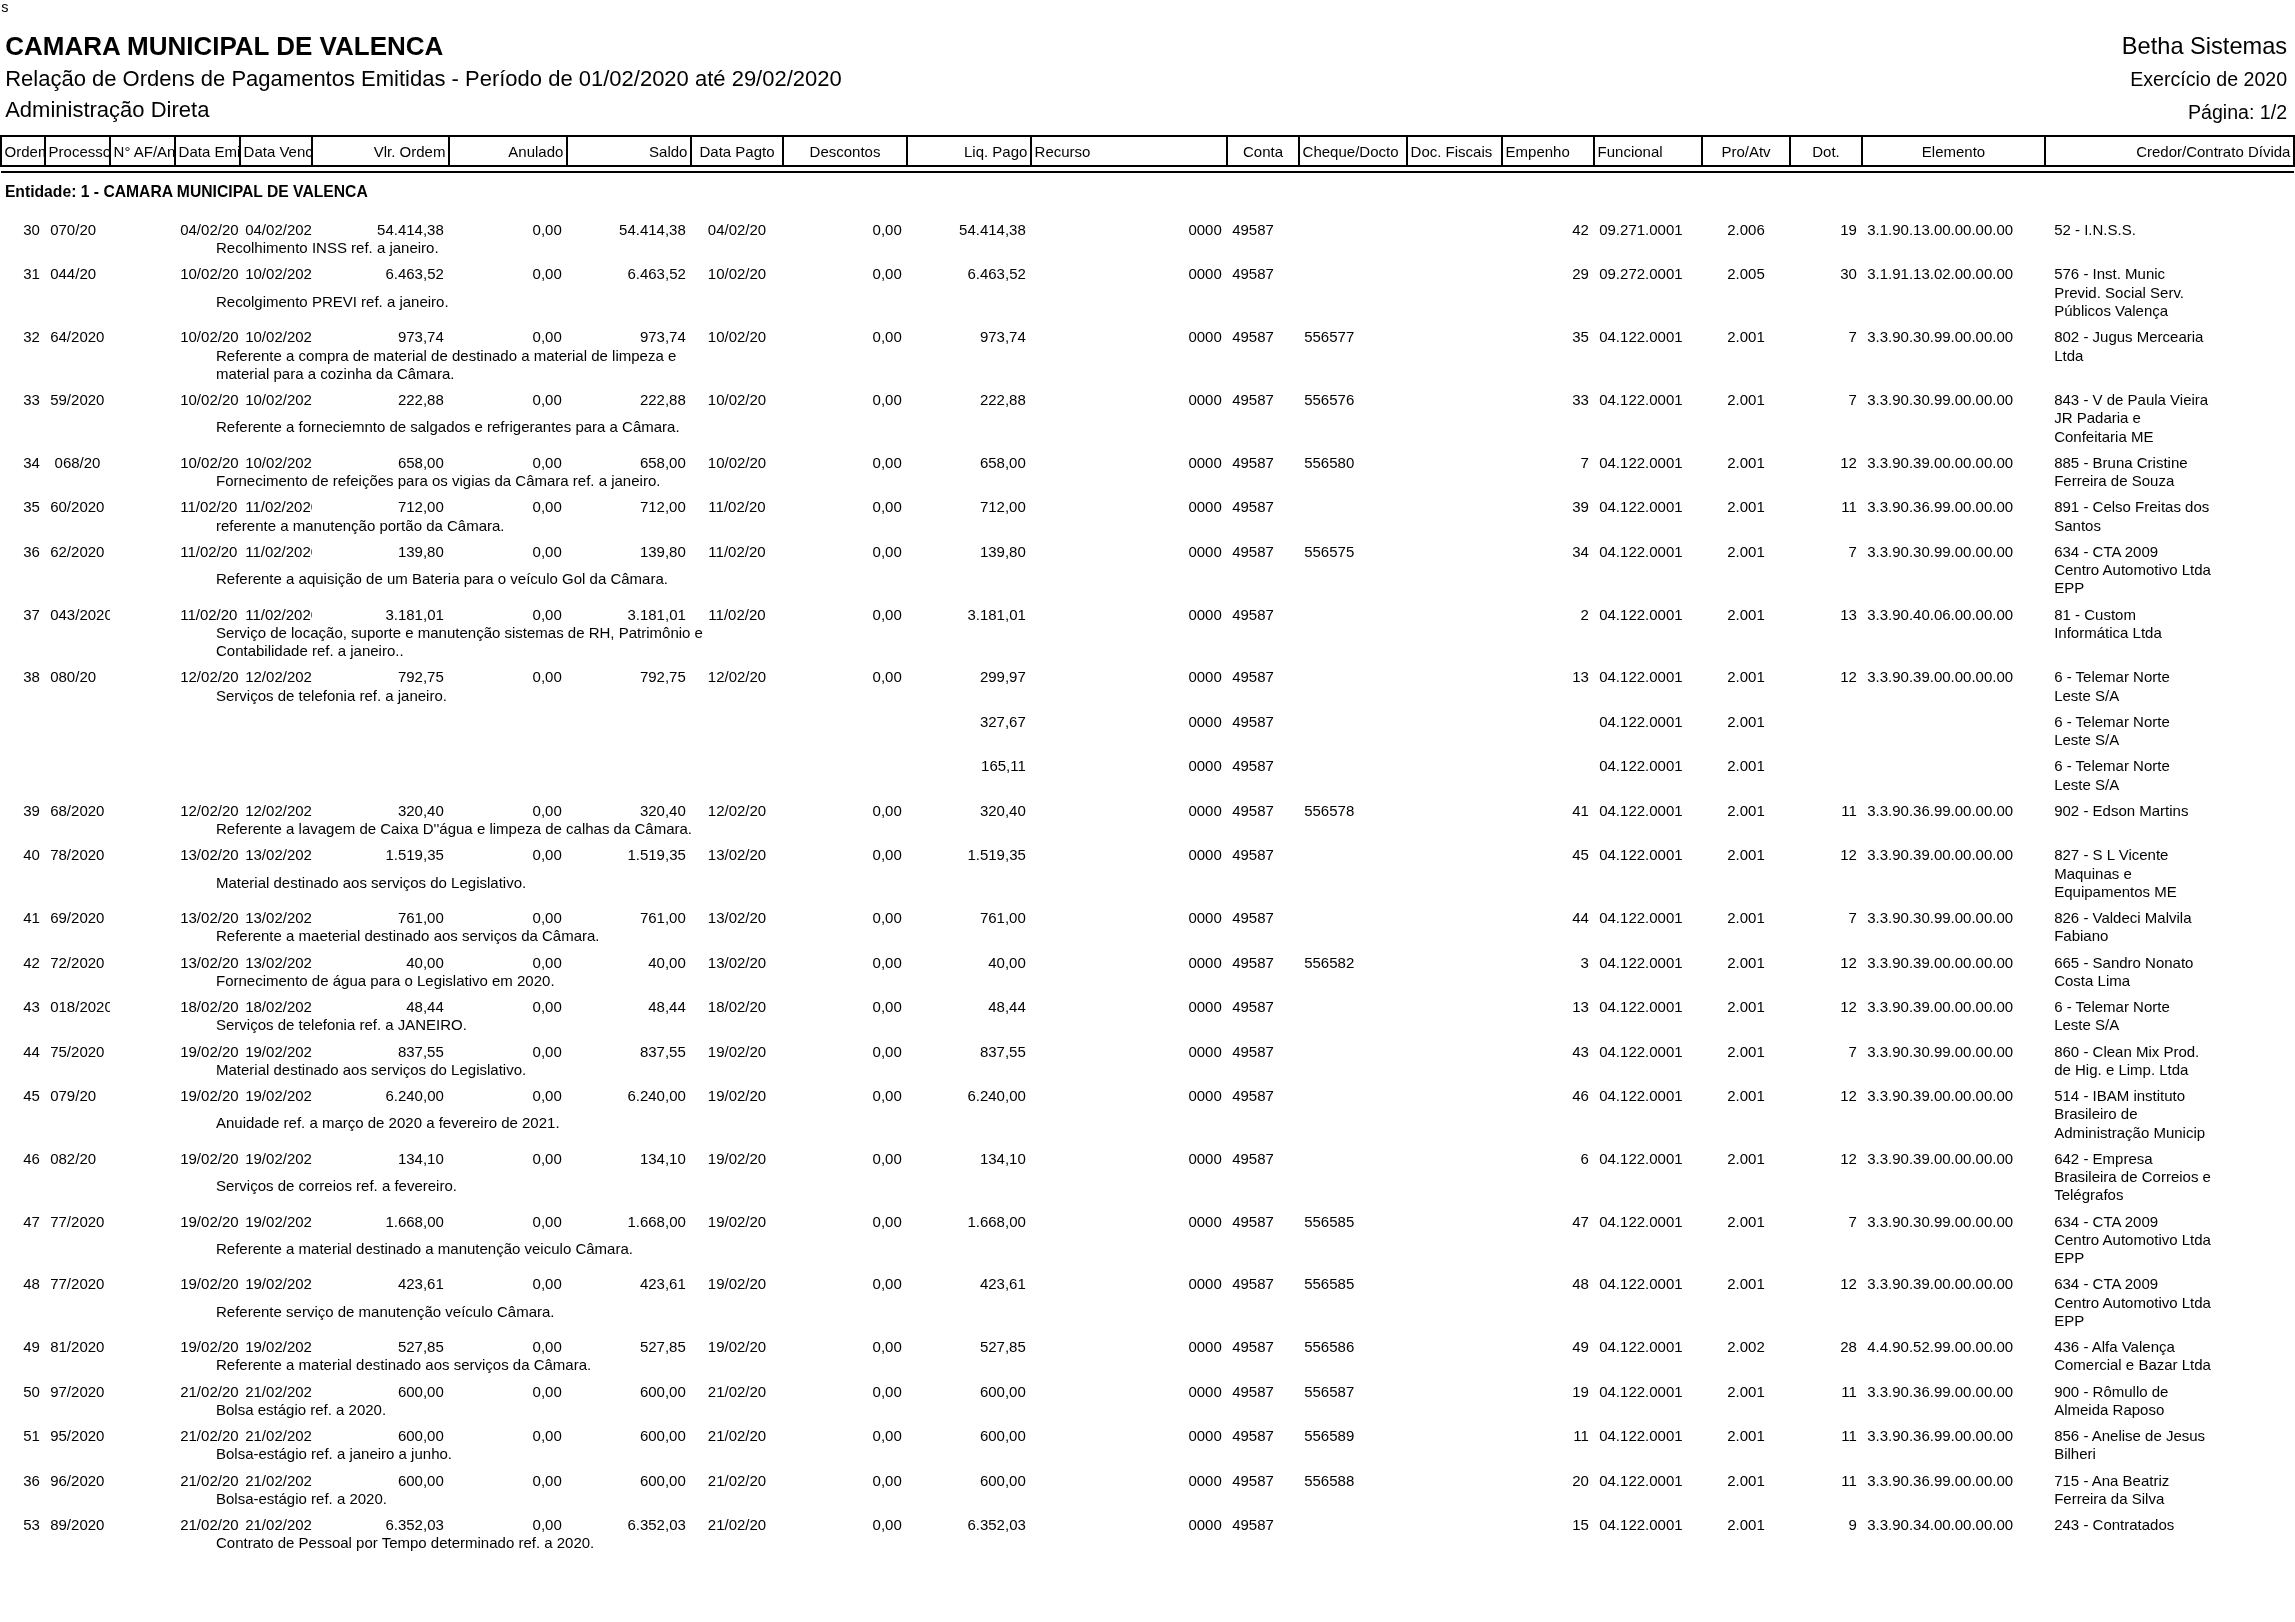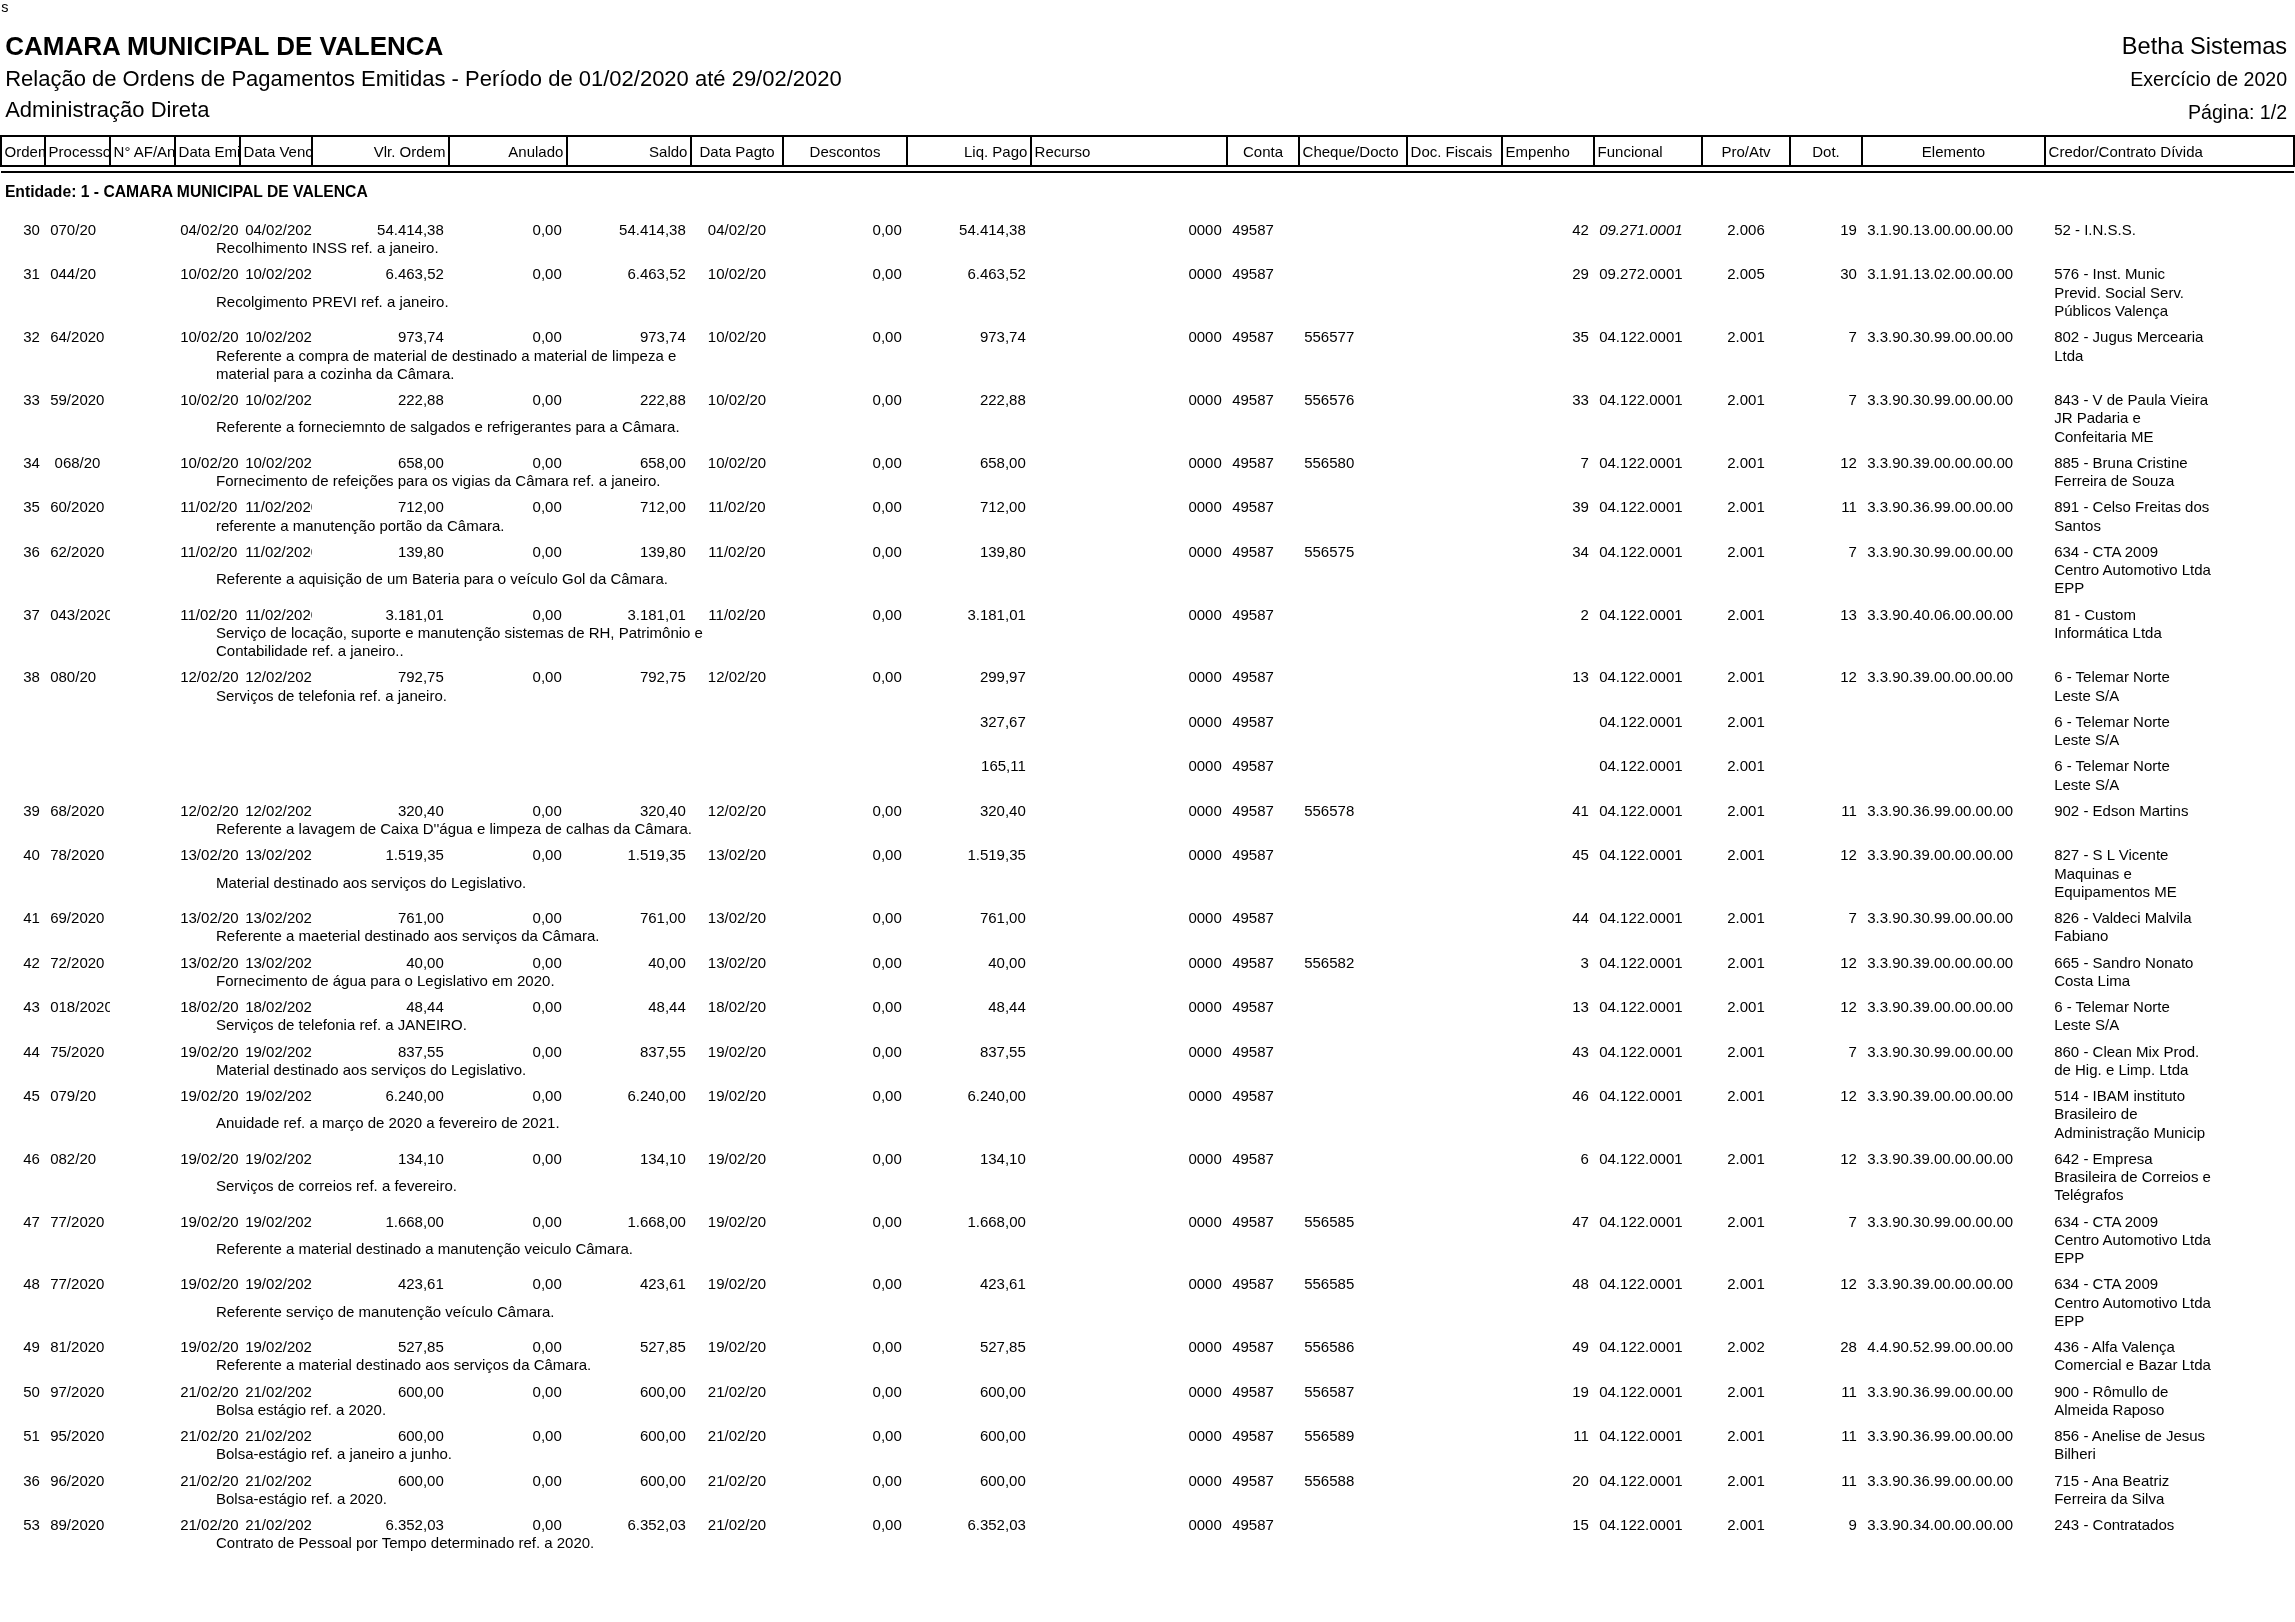--- a/index.html
+++ b/index.html
@@ -98,21 +98,21 @@
           <th style="text-align: right;">Liq. Pago</th>
           <th style="text-align: left;">Recurso</th>
           <th style="text-align: center;">Conta</th>
           <th style="text-align: left;">Cheque/Docto</th>
           <th style="text-align: left;">Doc. Fiscais</th>
           <th style="text-align: left;">Empenho</th>
           <th style="text-align: left;">Funcional</th>
           <th style="text-align: center;">Pro/Atv</th>
           <th style="text-align: center;">Dot.</th>
           <th style="text-align: center;">Elemento</th>
-          <th style="text-align: left; margin-top: 10px;">Credor/Contrato Dívida</th>
+          <th style="text-align: right; margin-top: 10px;">Credor/Contrato Dívida</th>
         </tr>
       </thead>
     <tbody id="report-body">
         <tr class="dblline">
           <td colspan="21"></td>
         </tr>
         <tr class="entity">
           <td colspan="21">Entidade: 1 - CAMARA MUNICIPAL DE VALENCA</td>
         </tr>
         <tr class="vals">
@@ -125,21 +125,21 @@
           <td class="v" style="text-align: right;">0,00</td>
           <td class="v" style="text-align: right;">54.414,38</td>
           <td class="v" style="text-align: center;">04/02/20</td>
           <td class="v" style="text-align: right;">0,00</td>
           <td class="v" style="text-align: right;">54.414,38</td>
           <td class="v" style="text-align: right;">0000</td>
           <td class="v" style="text-align: left;">49587</td>
           <td class="v" style="text-align: left;"></td>
           <td class="v" style="text-align: left;"></td>
           <td class="v" style="text-align: right;">42</td>
-          <td class="v" style="text-align: left; font-style: italic;">09.271.0001</td>
+          <td class="v" style="text-align: left;">09.271.0001</td>
           <td class="v" style="text-align: center;">2.006</td>
           <td class="v" style="text-align: right;">19</td>
           <td class="v" style="text-align: left;">3.1.90.13.00.00.00.00</td>
           <td class="credor" rowspan="2">52 - I.N.S.S.</td>
         </tr>
         <tr class="descr">
           <td colspan="3"></td>
           <td class="dtxt" colspan="17">Recolhimento INSS ref. a janeiro.</td>
         </tr>
         <tr class="gap">

